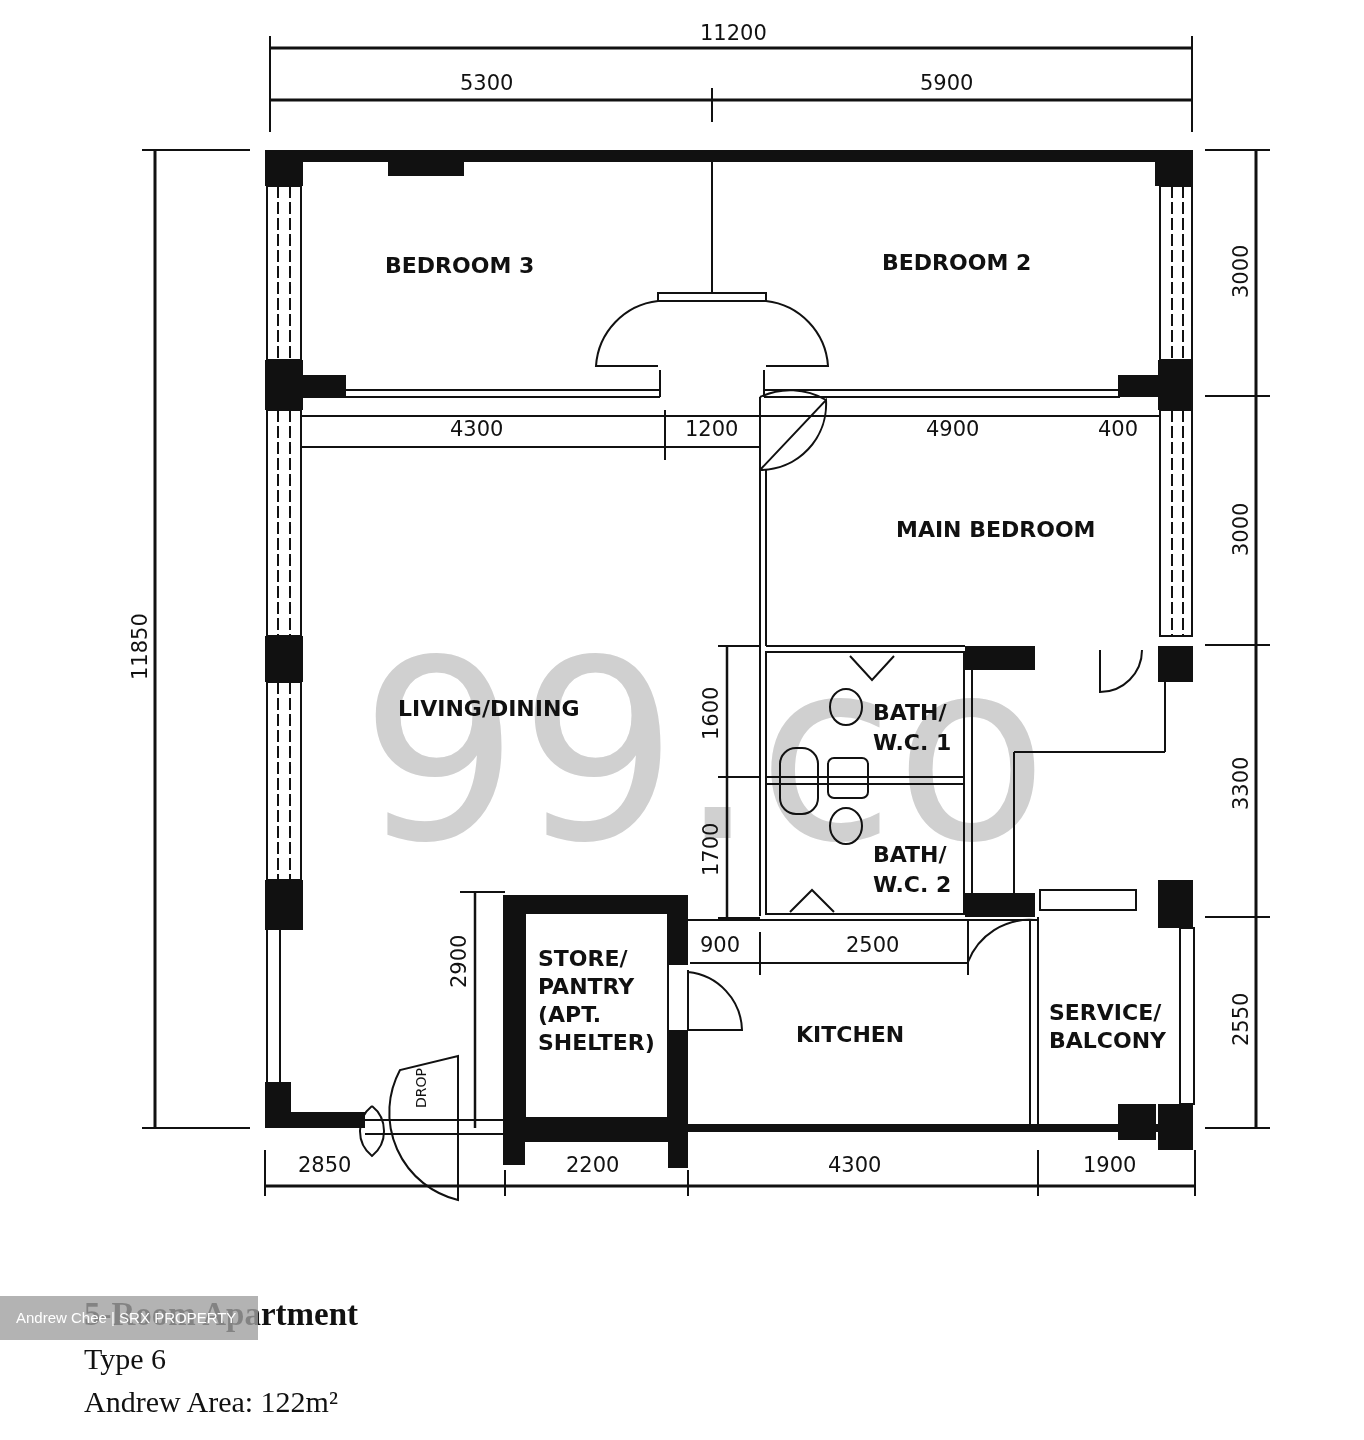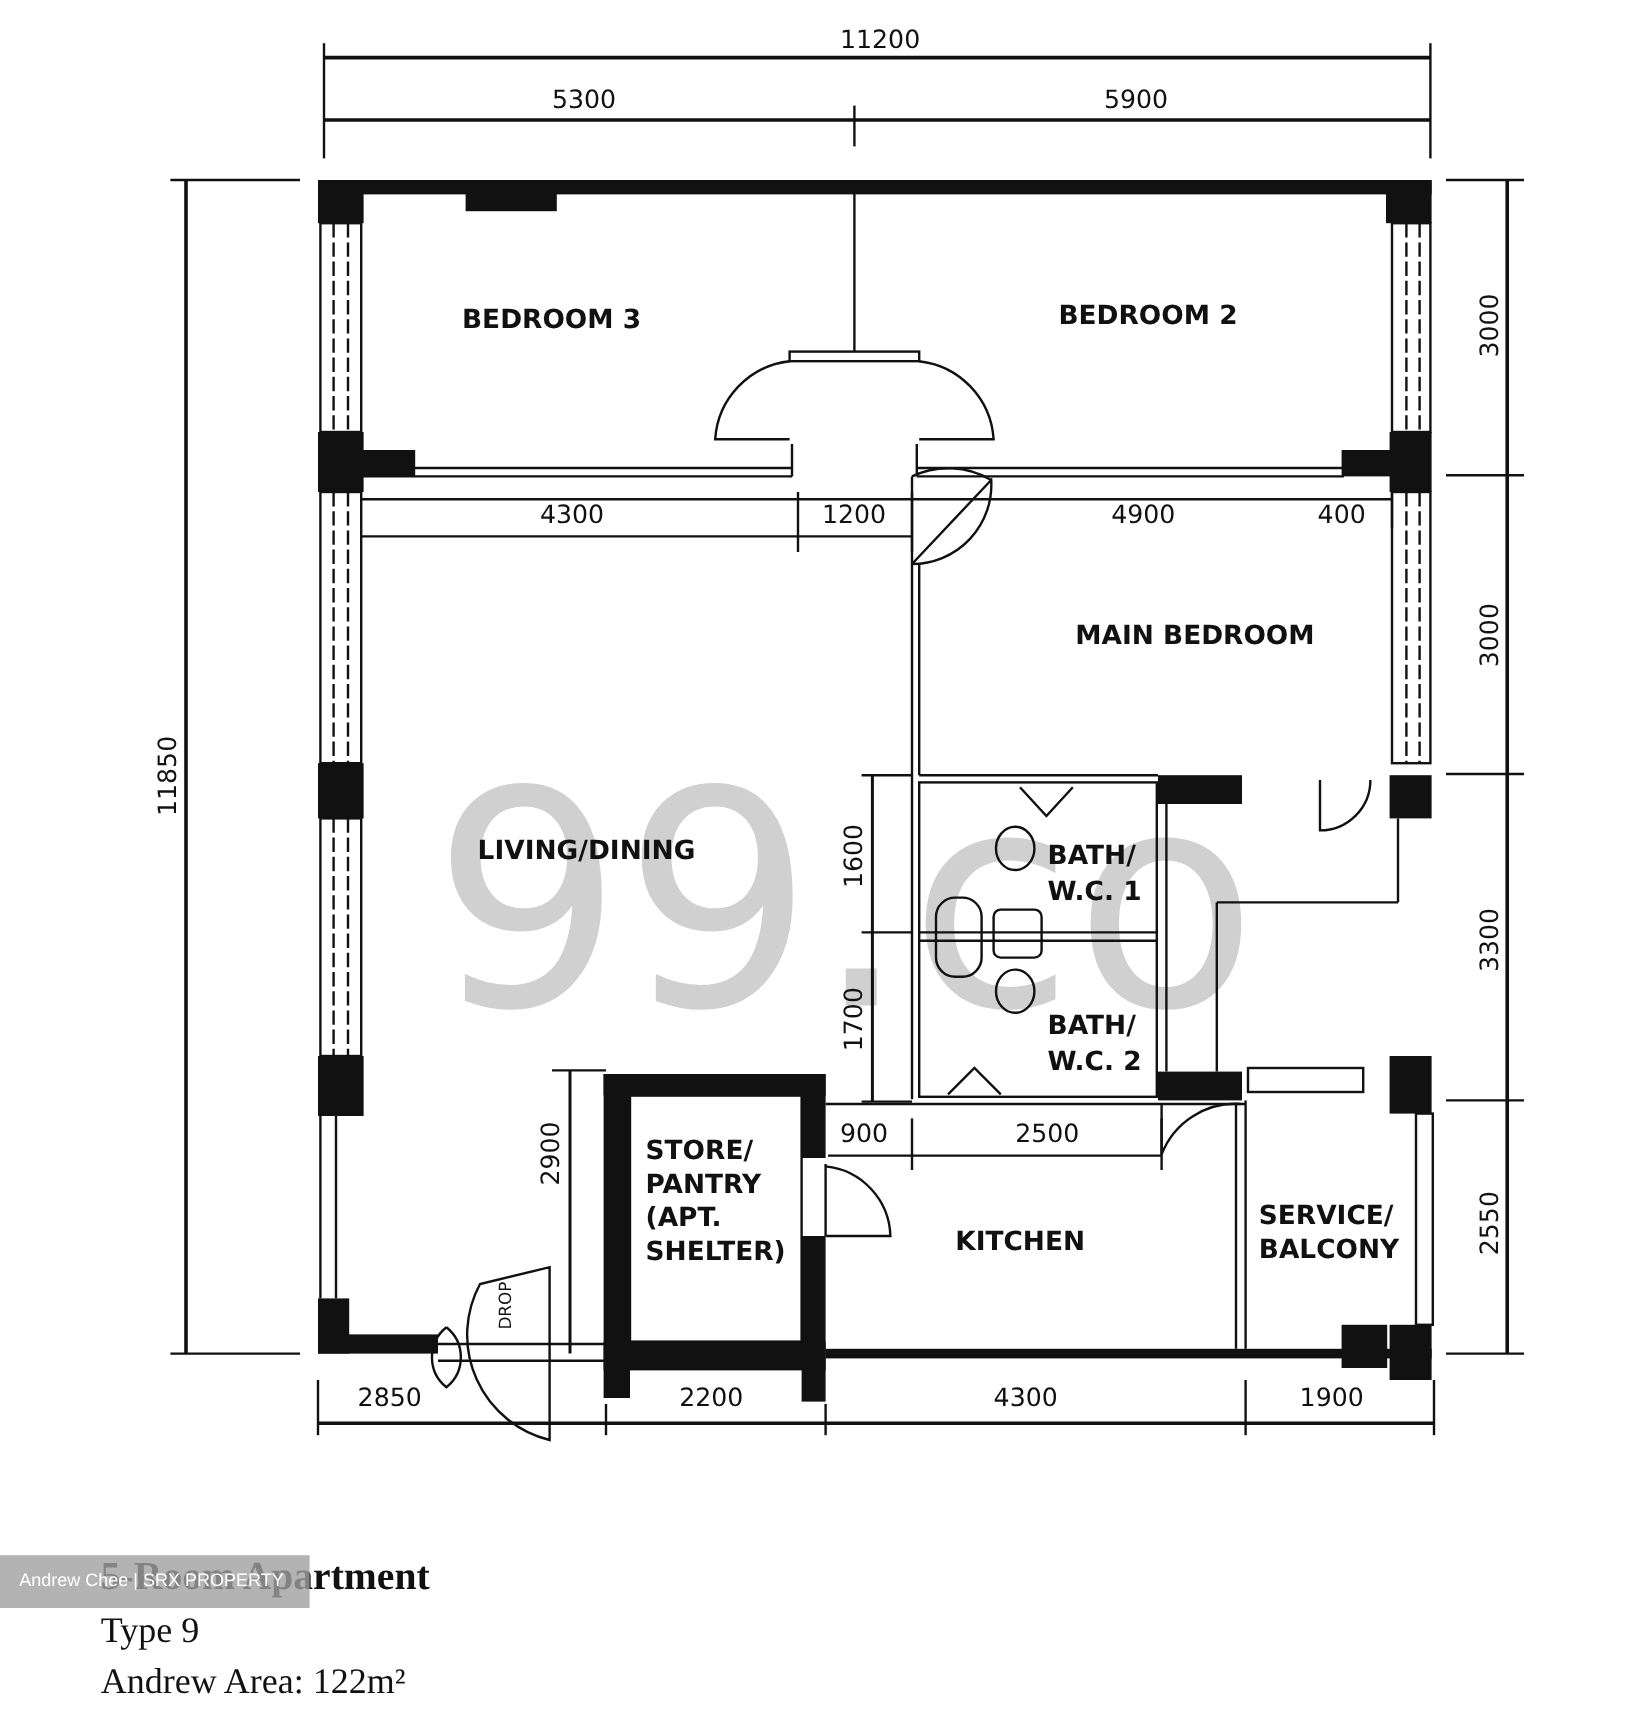--- a/index.html
+++ b/index.html
@@ -196,15 +196,15 @@
   <text class="dim" transform="translate(466,988) rotate(-90)">2900</text>
   <text class="dim" x="700" y="952">900</text>
   <text class="dim" x="846" y="952">2500</text>
   <text class="dim" x="298" y="1172">2850</text>
   <text class="dim" x="566" y="1172">2200</text>
   <text class="dim" x="828" y="1172">4300</text>
   <text class="dim" x="1083" y="1172">1900</text>
 </svg>
 
 <div class="caption cap-title">5-Room Apartment</div>
-<div class="caption cap-type">Type 9</div>
+<div class="caption cap-type">Type 6</div>
 <div class="caption cap-area">Andrew Area: 122m²</div>
 <div class="credit">Andrew Chee | SRX PROPERTY</div>
 
 </body></html>

